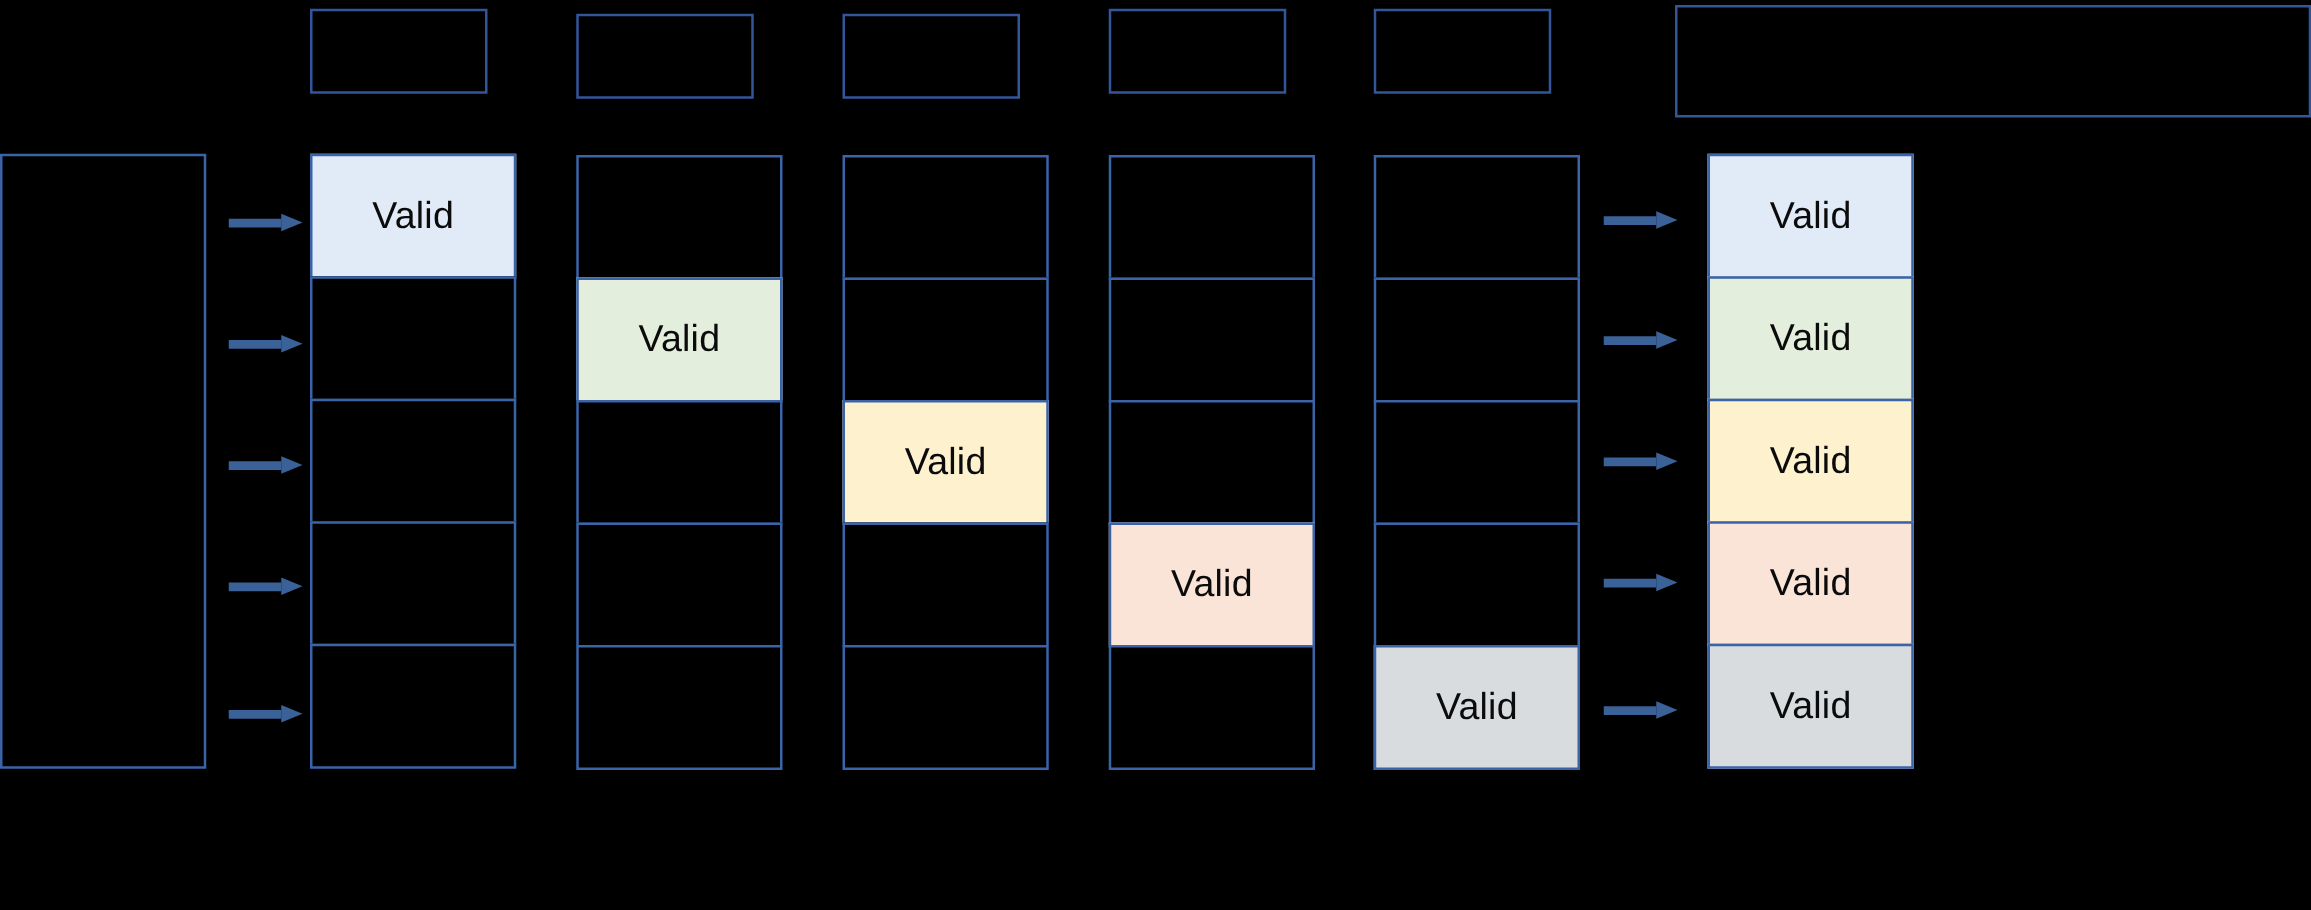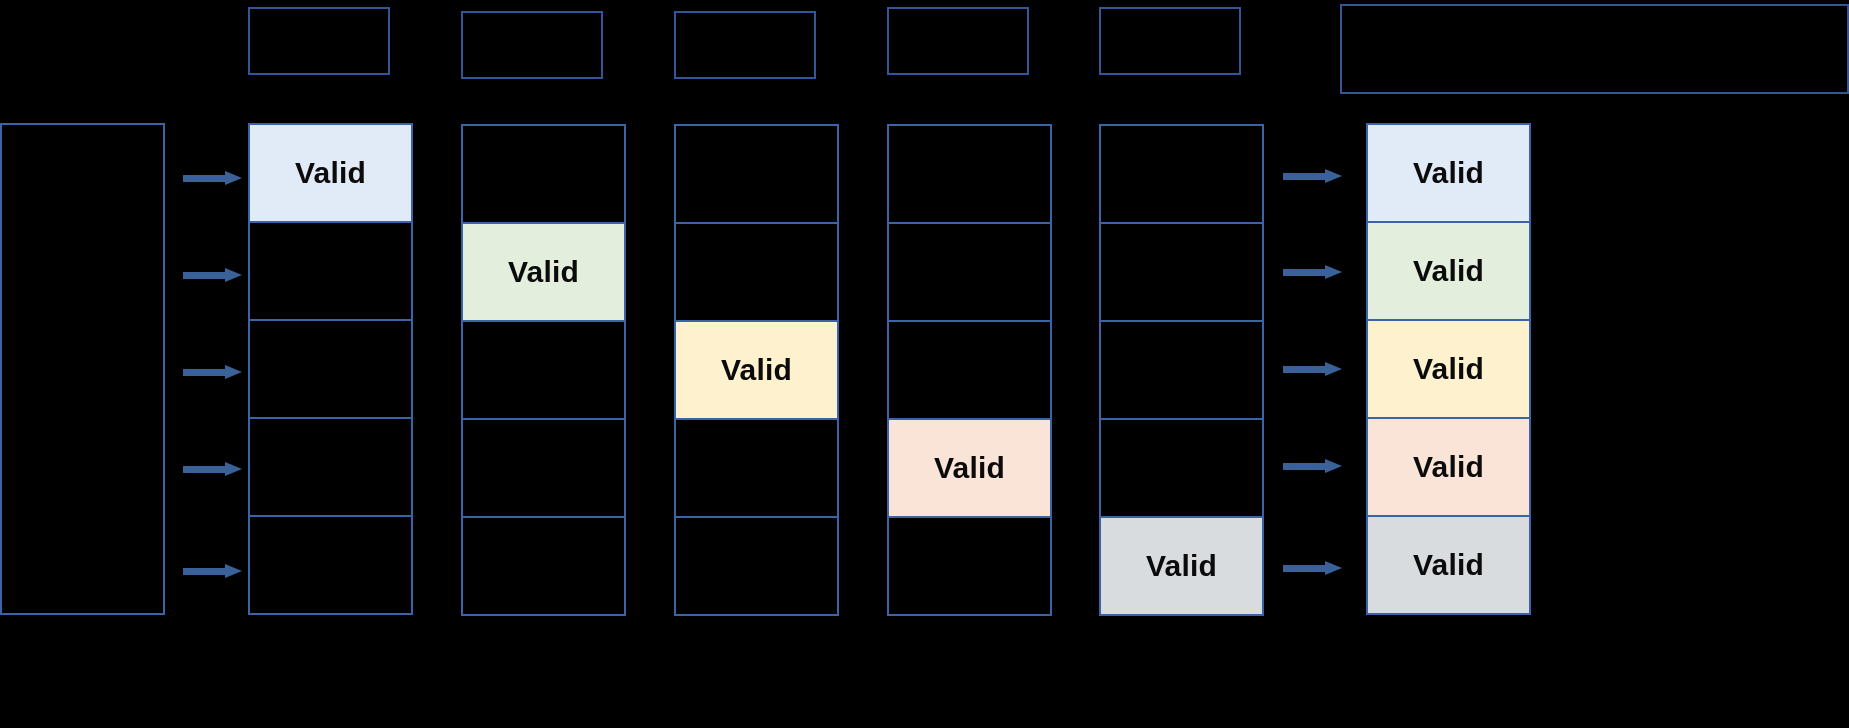--- a/index.html
+++ b/index.html
@@ -13,21 +13,20 @@
     position: relative;
     overflow: hidden;
     font-family: "Liberation Sans", sans-serif;
   }
   #stage {
     position: absolute;
     left: 0; top: 0;
     width: 1462px;
     height: 728px;
     background: #000000;
-    font-weight: bold;
   }
   .box {
     position: absolute;
     box-sizing: border-box;
     border: 2px solid #3a63a8;
     background: #000000;
   }
   .header-box {
     position: absolute;
     box-sizing: border-box;

